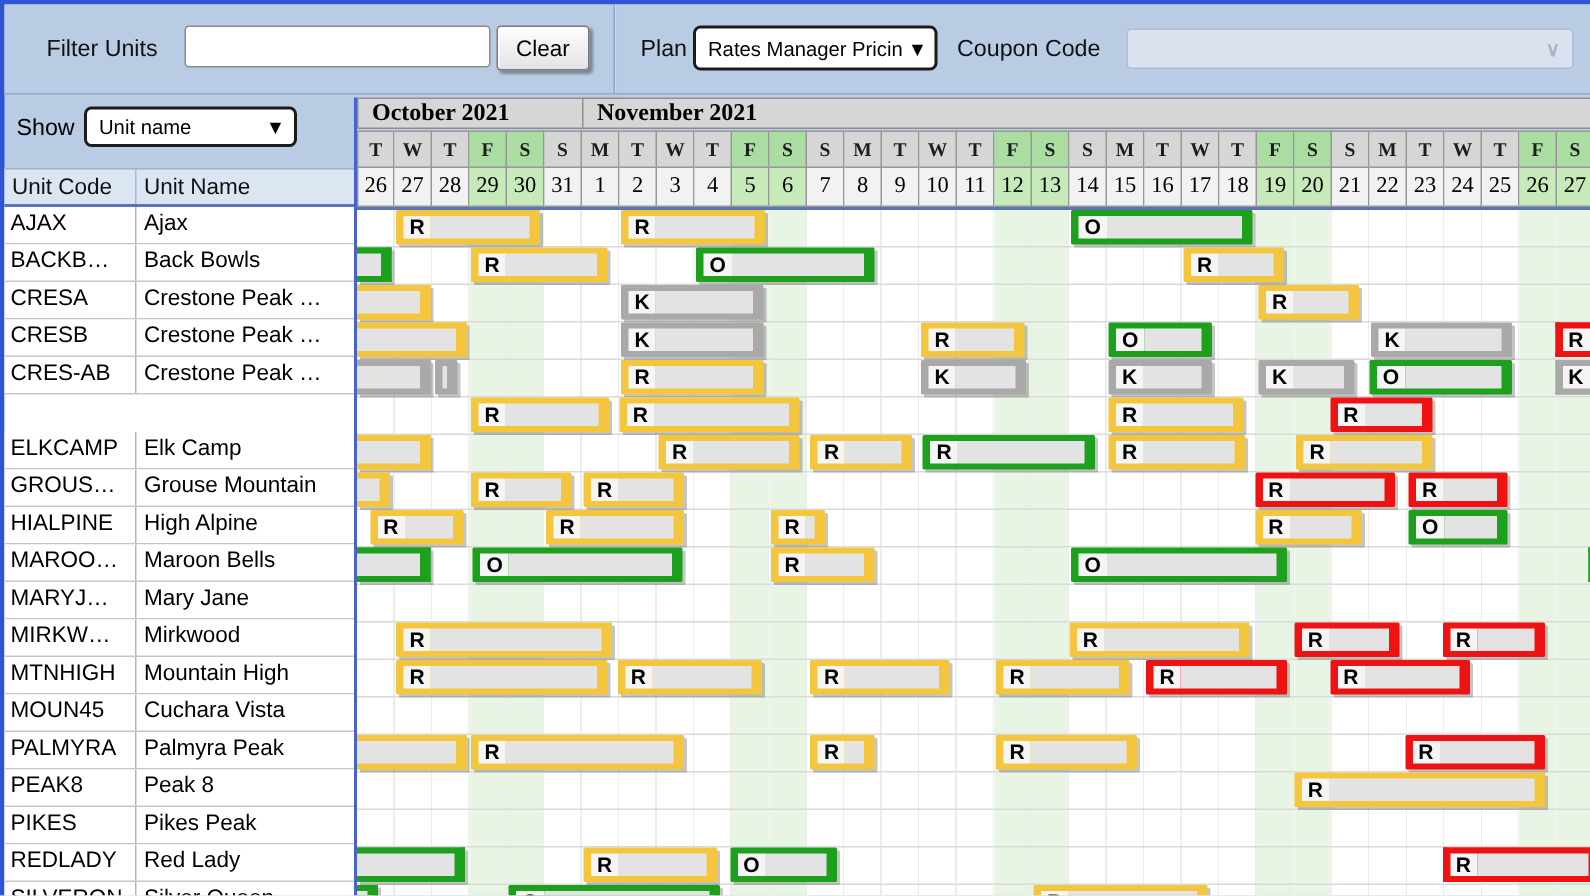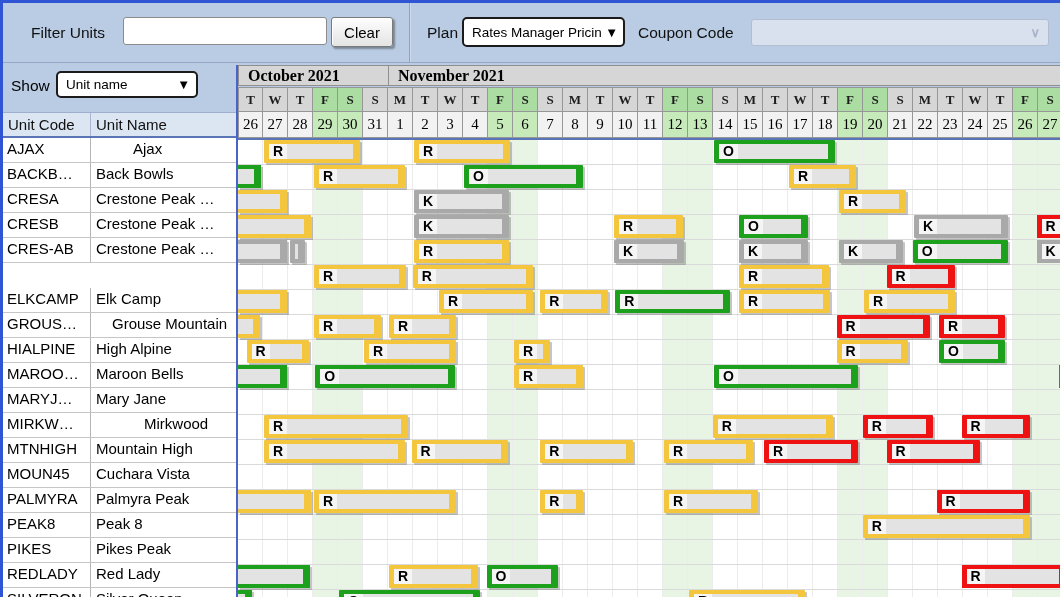--- a/index.html
+++ b/index.html
@@ -108,21 +108,21 @@
   <div class="sel" id="show-select">
     <span>Unit name</span>
     <span class="chev">▼</span>
   </div>
 
   <div id="label-header">
     <div class="lh-cell" id="lh-code">Unit Code</div>
     <div class="lh-cell" id="lh-name">Unit Name</div>
   </div>
   <div id="unit-rows">
-      <div class="u-row" style="top: 0px; gap: 37px;">
+      <div class="u-row" style="top: 0px;">
         <div class="u-code">AJAX</div>
         <div class="u-name">Ajax</div>
       </div>
       <div class="u-row" style="top: 25px;">
         <div class="u-code">BACKB…</div>
         <div class="u-name">Back Bowls</div>
       </div>
       <div class="u-row" style="top: 50px;">
         <div class="u-code">CRESA</div>
         <div class="u-name">Crestone Peak …</div>
@@ -132,37 +132,37 @@
         <div class="u-name">Crestone Peak …</div>
       </div>
       <div class="u-row" style="top: 100px;">
         <div class="u-code">CRES-AB</div>
         <div class="u-name">Crestone Peak …</div>
       </div>
       <div class="u-row" style="top: 150px;">
         <div class="u-code">ELKCAMP</div>
         <div class="u-name">Elk Camp</div>
       </div>
-      <div class="u-row" style="top: 175px; gap: 16px;">
+      <div class="u-row" style="top: 175px;">
         <div class="u-code">GROUS…</div>
         <div class="u-name">Grouse Mountain</div>
       </div>
       <div class="u-row" style="top: 200px;">
         <div class="u-code">HIALPINE</div>
         <div class="u-name">High Alpine</div>
       </div>
       <div class="u-row" style="top: 225px;">
         <div class="u-code">MAROO…</div>
         <div class="u-name">Maroon Bells</div>
       </div>
       <div class="u-row" style="top: 250px;">
         <div class="u-code">MARYJ…</div>
         <div class="u-name">Mary Jane</div>
       </div>
-      <div class="u-row" style="top: 275px; gap: 48px;">
+      <div class="u-row" style="top: 275px;">
         <div class="u-code">MIRKW…</div>
         <div class="u-name">Mirkwood</div>
       </div>
       <div class="u-row" style="top: 300px;">
         <div class="u-code">MTNHIGH</div>
         <div class="u-name">Mountain High</div>
       </div>
       <div class="u-row" style="top: 325px;">
         <div class="u-code">MOUN45</div>
         <div class="u-name">Cuchara Vista</div>

